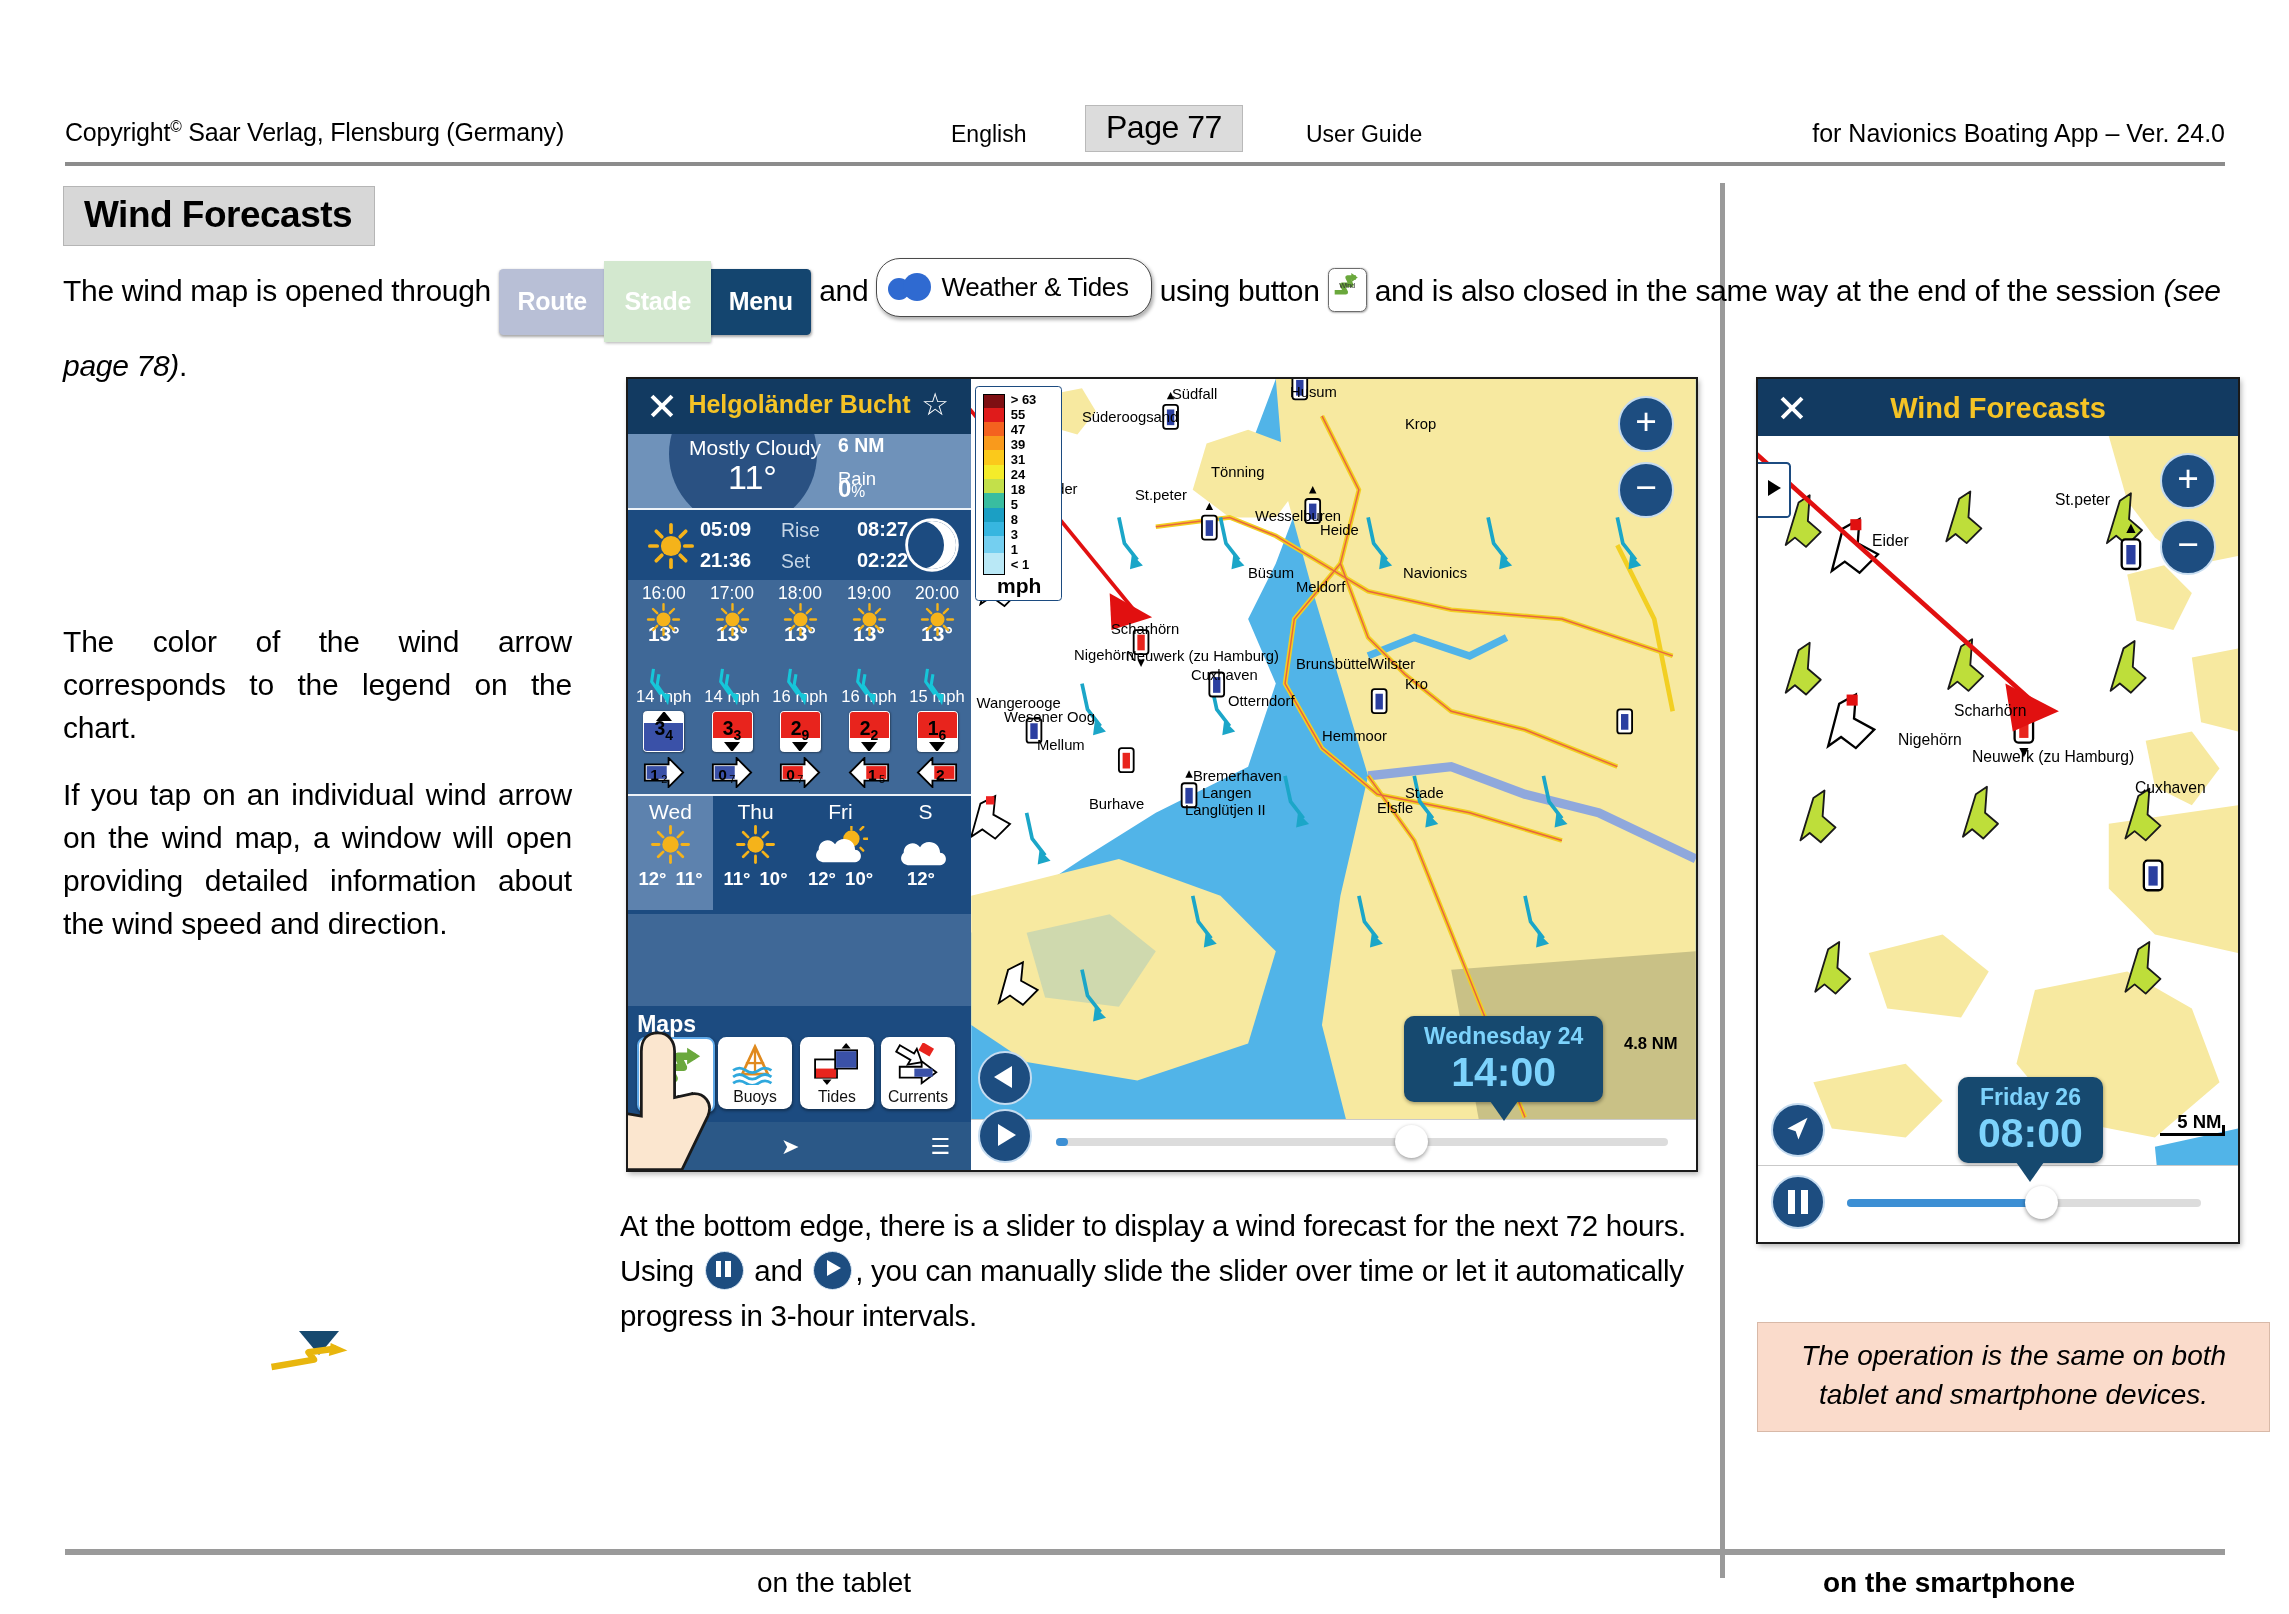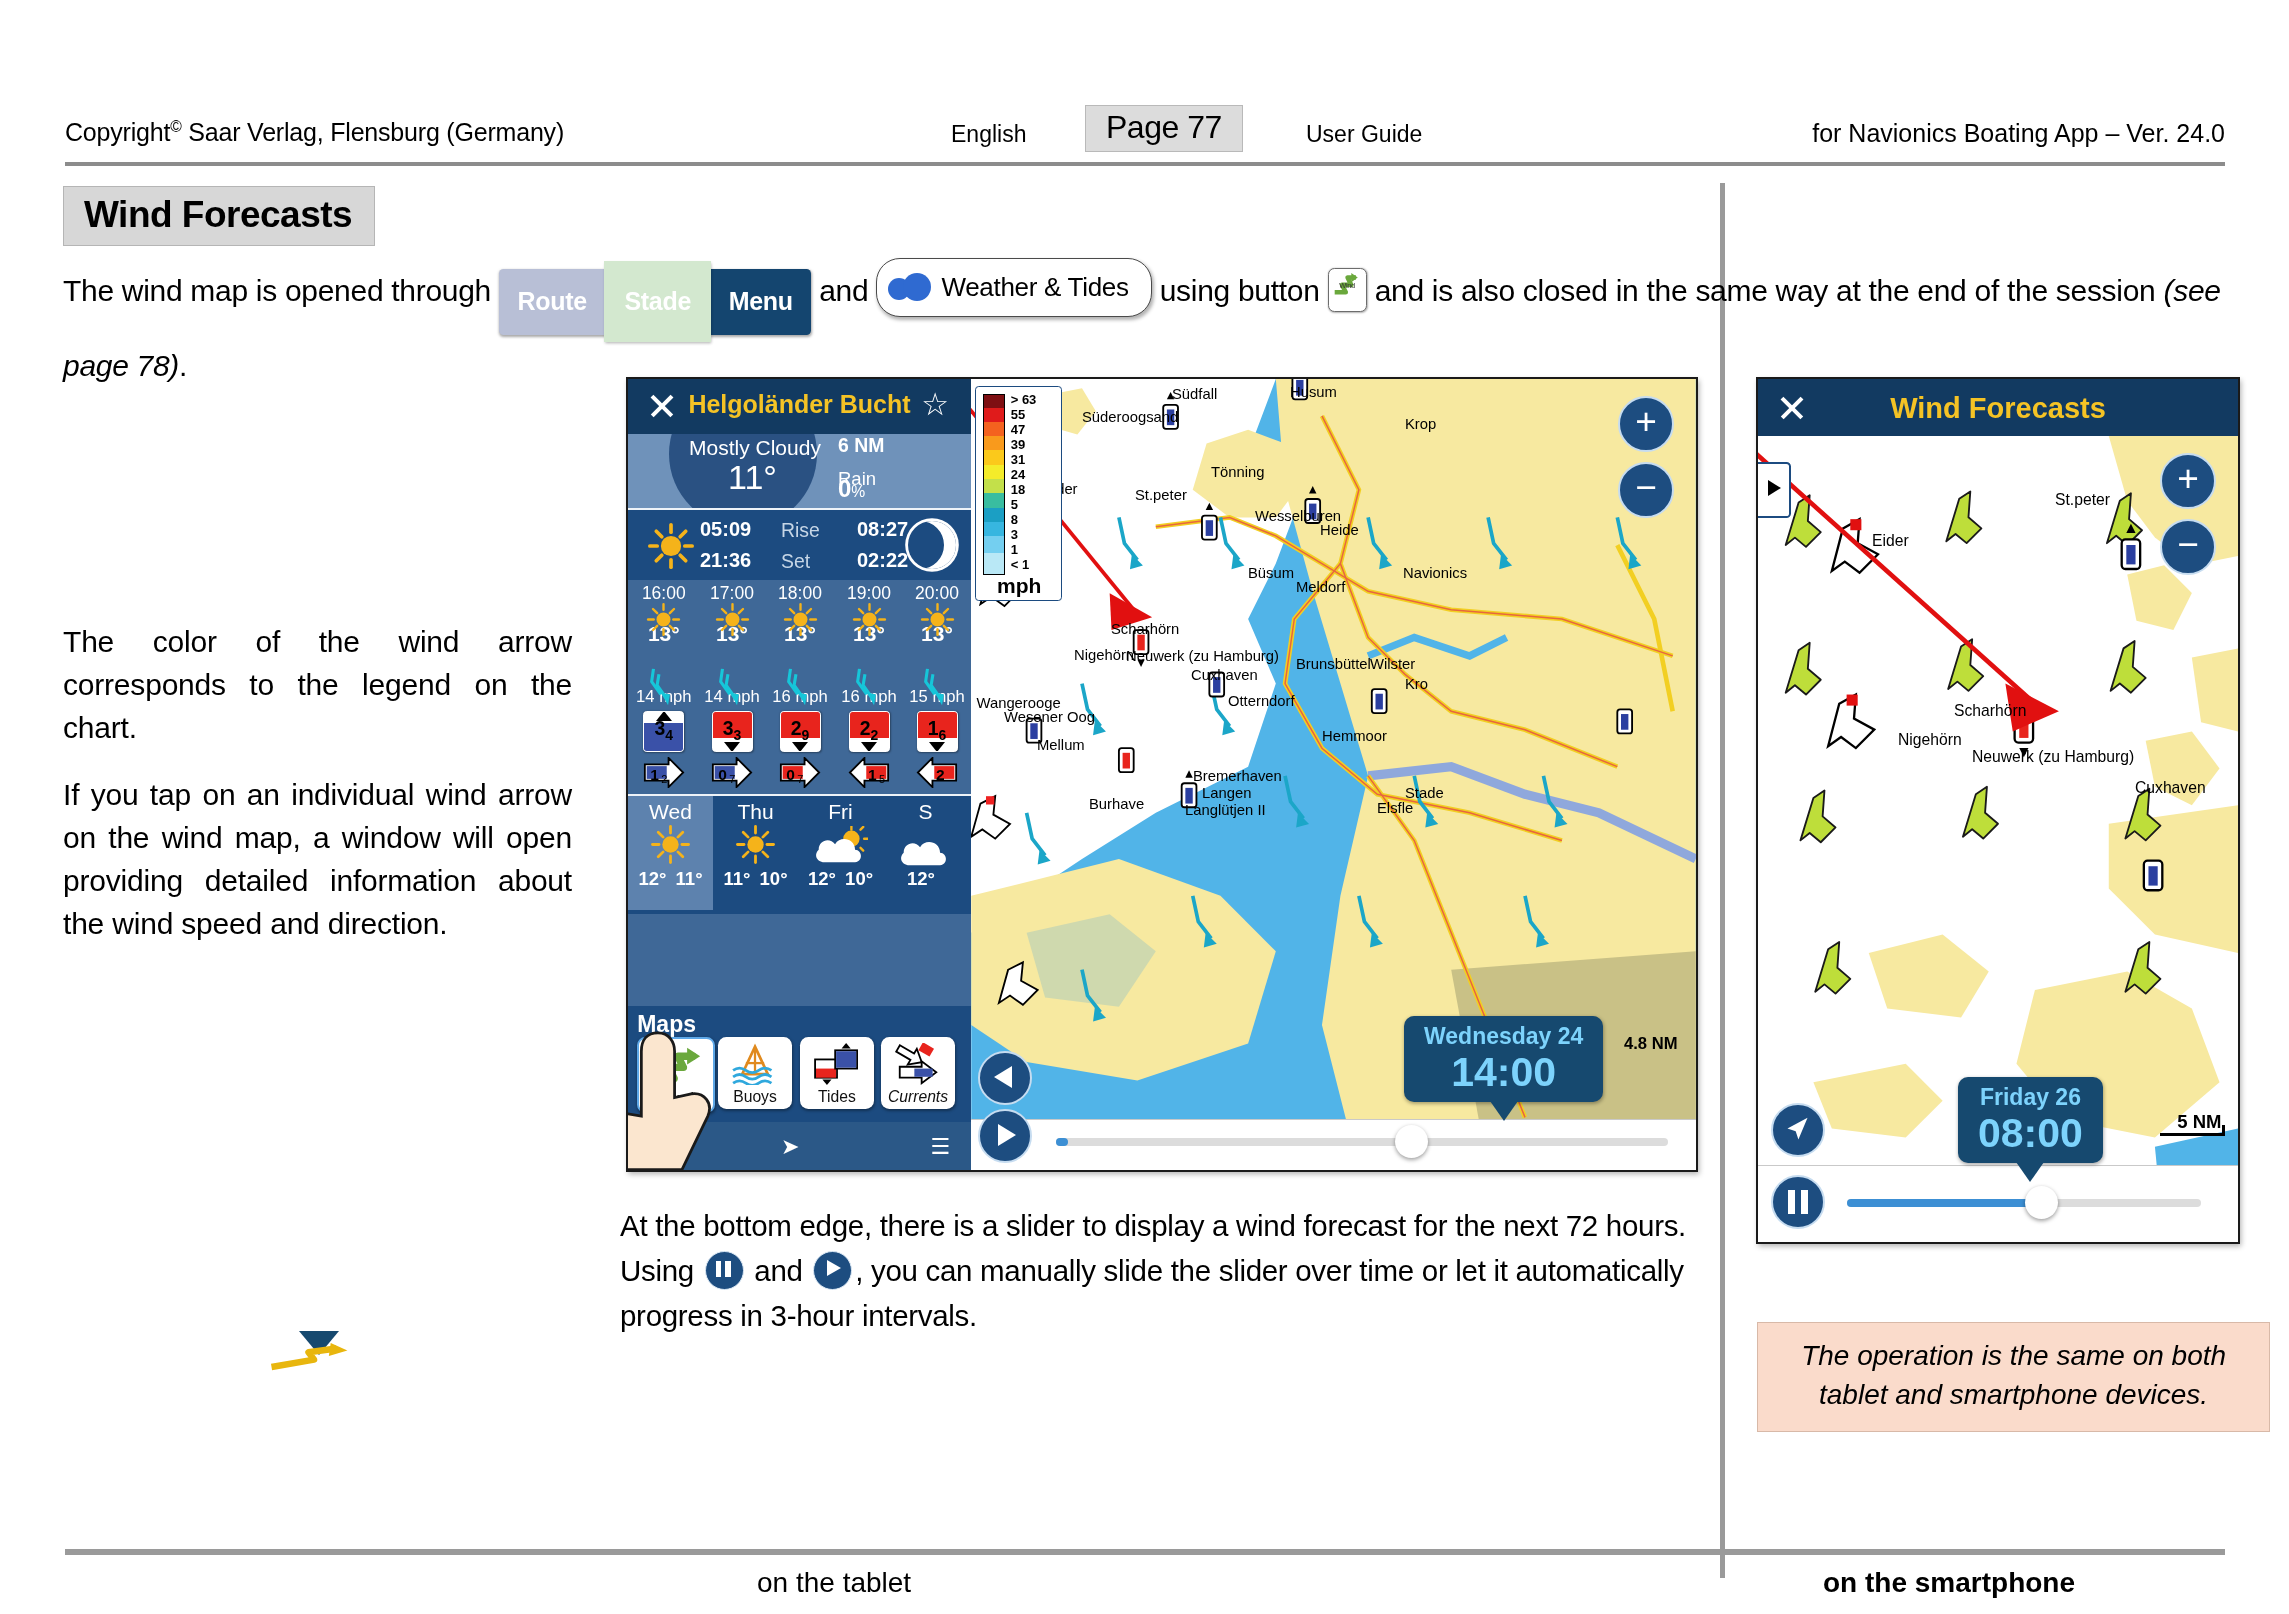--- a/index.html
+++ b/index.html
@@ -740,21 +740,21 @@
               <div style="position:absolute;left:50%;top:5.5px;transform:translateX(-50%);"><svg width="52" height="42" viewBox="0 0 56 46">
                   <rect x="4" y="18" width="24" height="20" fill="#fff" stroke="#000" stroke-width="2"></rect>
                   <rect x="5" y="28" width="22" height="10" fill="#e8241d"></rect>
                   <path d="M12 40 L22 40 L17 46 Z" fill="#000"></path>
                   <rect x="26" y="8" width="24" height="20" fill="#fff" stroke="#000" stroke-width="2"></rect>
                   <rect x="27" y="9" width="22" height="18" fill="#3a51a8"></rect>
                   <path d="M33 6 L43 6 L38 0 Z" fill="#000"></path>
                 </svg></div>
               <div class="cap">Tides</div>
             </div>
-            <div class="mtile" style="left: 253px; font-style: italic;">
+            <div class="mtile" style="left: 253px;">
               <div style="position:absolute;left:50%;top:5.5px;transform:translateX(-50%);"><svg width="52" height="42" viewBox="0 0 56 46">
                   <path d="M4 10 L22 10 L22 4 L34 14 L22 24 L22 18 L4 18 Z" fill="#fff" stroke="#000" stroke-width="2" transform="rotate(30 20 14)"></path>
                   <rect x="30" y="2" width="14" height="10" fill="#e8241d" transform="rotate(30 37 7)"></rect>
                   <path d="M8 26 L32 26 L32 20 L48 32 L32 44 L32 38 L8 38 Z" fill="#fff" stroke="#000" stroke-width="2"></path>
                   <rect x="24" y="28" width="20" height="9" fill="#3a51a8"></rect>
                 </svg></div>
               <div class="cap">Currents</div>
             </div>
           </div>
       </div>

